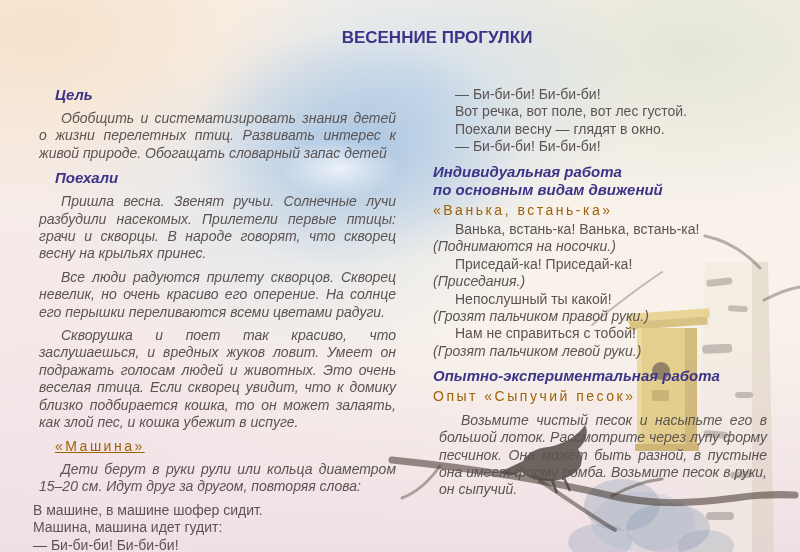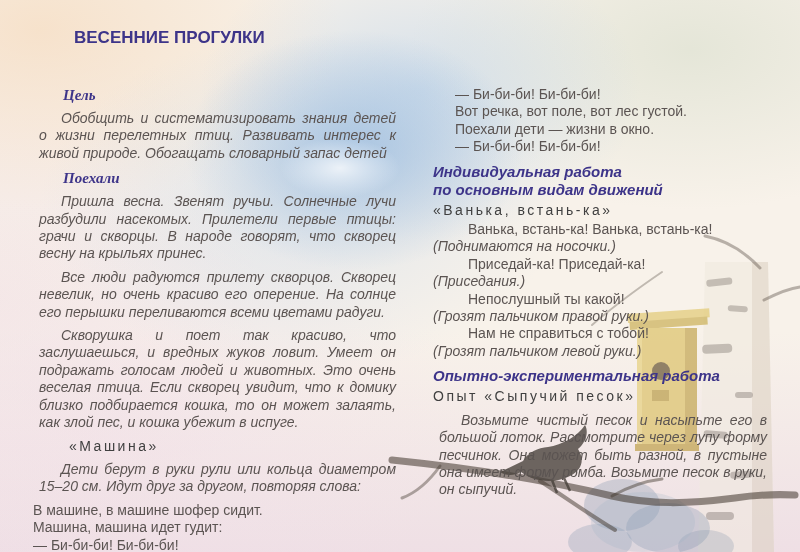--- a/index.html
+++ b/index.html
@@ -17,38 +17,38 @@
       radial-gradient(260px 170px at 300px 205px, rgba(190,212,236,.40), rgba(190,212,236,0) 100%),
       radial-gradient(300px 180px at 40px 30px, rgba(246,222,196,.80), rgba(246,222,196,0) 100%),
       radial-gradient(280px 160px at 690px 50px, rgba(205,215,194,.45), rgba(205,215,194,0) 100%),
       radial-gradient(350px 240px at 120px 430px, rgba(242,224,234,.45), rgba(242,224,234,0) 100%),
       radial-gradient(260px 300px at 0px 300px, rgba(240,219,226,.40), rgba(240,219,226,0) 100%),
       linear-gradient(to bottom, rgba(248,242,234,0) 60%, rgba(237,220,228,.85) 100%);
   }
   .decor{position:absolute;inset:0;z-index:1;pointer-events:none;}
   .content{position:absolute;inset:0;z-index:2;}
   .title{
-    position:absolute;left:74px;right:0;top:27px;
+    position:absolute;left:74px;right:0;top:27px;text-align:center;
     color:#3d3489;font-weight:bold;font-size:17px;line-height:22px;
   }
   .col{position:absolute;top:86px;color:#5b5452;font-size:14px;line-height:17.4px;}
   .col-left{left:33px;width:369px;}
   .col-right{left:433px;width:340px;}
   h3{
     font-size:15px;line-height:18px;font-style:italic;font-weight:bold;
     color:#3d3489;margin:7px 0 3px 0;
   }
-  .col-left h3{margin-left:30px;font-family:Liberation Serif, serif;}
+  .col-left h3{margin-left:22px;}
   .col-left h3:first-child{margin-top:0;}
   p{margin:6px;text-indent:22px;text-align:justify;font-style:italic;}
-  .subhead{color:#404040;letter-spacing:2.5px;margin:2px 0 2px 0;}
-  .col-left .subhead{margin-left:36px;}
+  .subhead{color:#a16207;letter-spacing:2.5px;margin:2px 0 2px 0;}
+  .col-left .subhead{margin-left:22px;text-decoration:underline;}
   .vline{}
   .verse-right .vline{margin-left:22px;}
-  .vanka .vline{margin-left:35px;}
+  .vanka .vline{margin-left:22px;}
   .vanka .dir{margin-left:0;font-style:italic;}
 </style>
 </head>
 <body>
 
 <div class="page">
   <div class="bg"></div>
 
   <svg class="decor" width="800" height="552" viewBox="0 0 800 552">
 
@@ -123,21 +123,21 @@
         <div class="vline">— Би-би-би! Би-би-би!</div>
         <div class="vline">В машине, в машине детей полно.</div>
 
       </div>
     </section>
 
     <section class="col col-right">
       <div class="verse verse-right">
         <div class="vline">— Би-би-би! Би-би-би!</div>
         <div class="vline">Вот речка, вот поле, вот лес густой.</div>
-        <div class="vline">Поехали дети — жизни в окно.</div>
+        <div class="vline">Поехали весну — глядят в окно.</div>
         <div class="vline">— Би-би-би! Би-би-би!</div>
       </div>
 
       <h3><span>Индивидуальная работа</span><br><span>по основным видам движений</span></h3>
 
       <div class="subhead">«Ванька, встань-ка»</div>
       <div class="vanka">
         <div class="vline">Ванька, встань-ка! Ванька, встань-ка!</div>
         <div class="vline dir">(Поднимаются на носочки.)</div>
         <div class="vline">Приседай-ка! Приседай-ка!</div>

